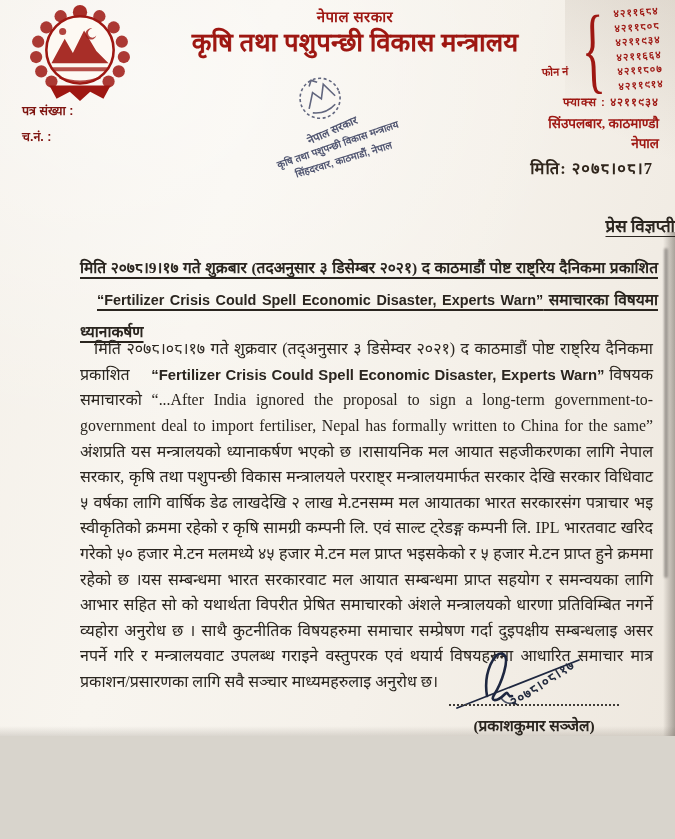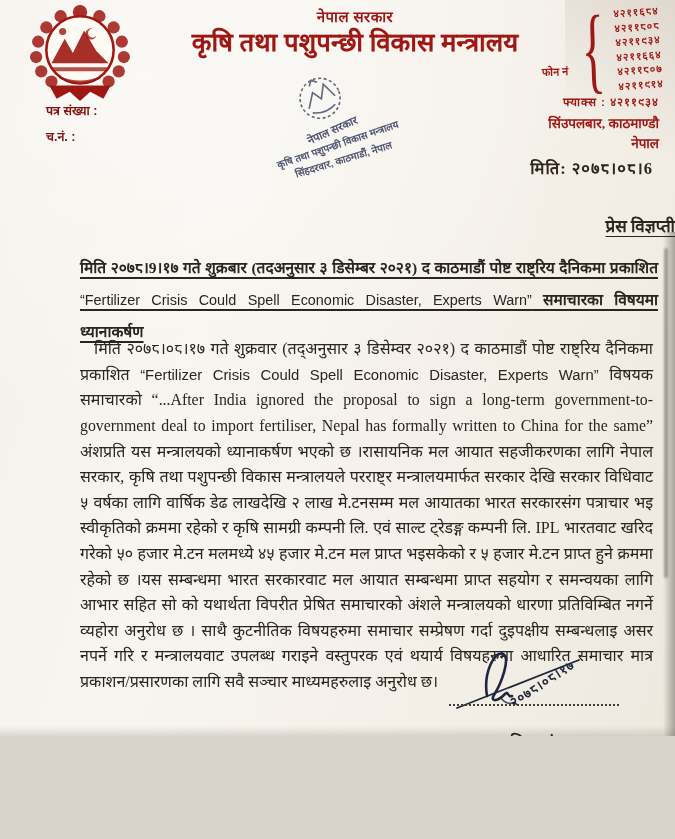--- a/index.html
+++ b/index.html
@@ -36,21 +36,21 @@
     color:var(--accent);font-weight:bold;font-size:25.5px;letter-spacing:.2px;
     text-shadow:.4px .4px 0 rgba(158,23,18,.35);}
   .phone-block{position:absolute;top:6px;right:14px;display:flex;align-items:center;
     color:var(--accent);transform:rotate(-2deg);}
   .phone-label{font-family:var(--f-sans);font-size:11px;font-weight:bold;margin-right:2px;margin-top:40px;}
   .phone-brace{font-size:96px;font-weight:100;line-height:.9;transform:scaleX(.5);
     color:var(--accent);font-family:var(--f-serif);}
   .phone-list{font-size:10.5px;line-height:14.5px;font-weight:bold;letter-spacing:1px;
     font-family:var(--f-sans);transform:rotate(-2deg);}
   .refs{position:absolute;left:22px;top:98px;color:#7e1410;font-weight:bold;
-    font-size:12.5px;line-height:26px;font-family:var(--f-sans);margin-left:24px;}
+    font-size:12.5px;line-height:26px;font-family:var(--f-sans);}
   .right-info{position:absolute;right:16px;top:94px;width:180px;text-align:right;
     color:var(--accent);font-weight:bold;}
   .fax-line{font-size:11.5px;letter-spacing:1px;font-family:var(--f-sans);margin-bottom:5px;}
   .addr1,.addr2{font-size:13.5px;line-height:20px;}
   .date-line{position:absolute;right:22px;top:156px;color:var(--date-ink);
     font-size:16.5px;font-weight:bold;letter-spacing:1px;}
   
   .stamp{position:absolute;left:243px;top:70px;width:190px;height:150px;
     transform:rotate(-21deg);color:var(--stamp-ink);opacity:.88;text-align:center;
     font-family:var(--f-sans);pointer-events:none;}
@@ -59,21 +59,21 @@
   .stamp .s2{font-size:10px;font-weight:bold;transform:rotate(2deg);margin-top:1px;}
   .stamp .s3{font-size:10px;font-weight:bold;transform:rotate(4deg);margin-top:2px;}
   
   .press-title{position:absolute;left:0;top:214px;width:100%;text-align:right;
     font-size:17px;font-weight:bold;text-decoration:underline;text-underline-offset:4px;}
   .subject{position:absolute;left:80px;top:252px;width:578px;
     font-size:15.5px;font-weight:bold;line-height:2.05;text-align:justify;}
   .subject span{text-decoration:underline;text-decoration-thickness:1.5px;text-underline-offset:4px;}
   .bodytext{position:absolute;left:80px;top:336px;width:573px;
     font-size:16px;line-height:1.6;text-align:justify;text-indent:14px;}
-  .lat-bold{font-family:var(--f-sans);font-weight:normal;font-size:.93em;}
+  .lat-bold{font-family:var(--f-sans);font-weight:bold;font-size:.93em;margin-left:17px;}
   .lat-serif{font-family:Liberation Serif, serif;font-size:.99em;}
   .lat-reg{font-family:Liberation Serif, serif;}
   
   .sig-block{position:absolute;right:26px;top:652px;width:230px;text-align:center;}
   .sig-art{position:relative;height:58px;}
   .sig-art svg{position:absolute;left:30px;top:-6px;}
   .sig-date{position:absolute;left:86px;top:22px;transform:rotate(-33deg);
     color:#222a3e;font-size:13px;font-weight:bold;letter-spacing:1px;white-space:nowrap;}
   .dotline{width:170px;margin:0 auto;border-bottom:2.5px dotted #3f3b36;position:relative;top:-6px;}
   .sig-name{font-size:15.5px;font-weight:bold;margin-top:2px;}
@@ -150,36 +150,37 @@
     <div class="s2">कृषि तथा पशुपन्छी विकास मन्त्रालय</div>
     <div class="s3">सिंहदरवार, काठमाडौं, नेपाल</div>
   </div>
 
   <div class="right-info">
     <div class="fax-line">फ्याक्स : ४२११९३४</div>
     <div class="addr1">सिंउपलबार, काठमाण्डौ</div>
     <div class="addr2">नेपाल</div>
   </div>
 
-  <div class="date-line">मिति: २०७८।०८।6</div>
+  <div class="date-line">मिति: २०७८।०८।7</div>
 
   <div class="press-title">प्रेस विज्ञप्ती</div>
 
   <div class="subject"><span>मिति २०७८।9।१७ गते शुक्रबार (तदअनुसार ३ डिसेम्बर २०२१) द काठमाडौं पोष्ट राष्ट्रिय दैनिकमा प्रकाशित </span><span class="lat-bold">“Fertilizer Crisis Could Spell Economic Disaster, Experts Warn”</span><span> समाचारका विषयमा ध्यानाकर्षण</span></div>
 
   <div class="bodytext"><span>मिति २०७८।०८।१७ गते शुक्रवार (तद्अनुसार ३ डिसेम्वर २०२१) द काठमाडौं पोष्ट राष्ट्रिय दैनिकमा प्रकाशित </span><span class="lat-bold">“Fertilizer Crisis Could Spell Economic Disaster, Experts Warn”</span><span> विषयक समाचारको </span><span class="lat-serif">“...After India ignored the proposal to sign a long-term government-to-government deal to import fertiliser, Nepal has formally written to China for the same”</span><span> अंशप्रति यस मन्त्रालयको ध्यानाकर्षण भएको छ ।रासायनिक मल आयात सहजीकरणका लागि नेपाल सरकार, कृषि तथा पशुपन्छी विकास मन्त्रालयले परराष्ट्र मन्त्रालयमार्फत सरकार देखि सरकार विधिवाट ५ वर्षका लागि वार्षिक डेढ लाखदेखि २ लाख मे.टनसम्म मल आयातका भारत सरकारसंग पत्राचार भइ स्वीकृतिको क्रममा रहेको र कृषि सामग्री कम्पनी लि. एवं साल्ट ट्रेडङ्ग कम्पनी लि. </span><span class="lat-reg">IPL</span><span> भारतवाट खरिद गरेको ५० हजार मे.टन मलमध्ये ४५ हजार मे.टन मल प्राप्त भइसकेको र ५ हजार मे.टन प्राप्त हुने क्रममा रहेको छ ।यस सम्बन्धमा भारत सरकारवाट मल आयात सम्बन्धमा प्राप्त सहयोग र समन्वयका लागि आभार सहित सो को यथार्थता विपरीत प्रेषित समाचारको अंशले मन्त्रालयको धारणा प्रतिविम्बित नगर्ने व्यहोरा अनुरोध छ । साथै कुटनीतिक विषयहरुमा समाचार सम्प्रेषण गर्दा दुइपक्षीय सम्बन्धलाइ असर नपर्ने गरि र मन्त्रालयवाट उपलब्ध गराइने वस्तुपरक एवं थयार्य विषयहरुमा आधारित समाचार मात्र प्रकाशन/प्रसारणका लागि सवै सञ्चार माध्यमहरुलाइ अनुरोध छ।</span></div>
 
   <div class="sig-block">
     <div class="sig-art">
       <svg width="160" height="64" viewBox="0 0 160 64" aria-hidden="true">
         <g stroke="#1e2740" fill="none" stroke-linecap="round">
           <path d="M38 50 C 34 26, 46 4, 54 8 C 62 12, 52 38, 45 49 C 41 55, 47 57, 56 48 C 60 44, 58 52, 63 50" stroke-width="2.6"></path>
           <path d="M8 62 L130 14" stroke-width="1.8"></path>
           <path d="M52 52 q6 8 14 4" stroke-width="1.6" opacity=".8"></path>
         </g>
       </svg>
       <span class="sig-date">२०७८।०८।१७</span>
     </div>
     <div class="dotline"></div>
+    <div class="sig-name">(प्रकाशकुमार सञ्जेल)</div>
     <div class="sig-title">सह-सचिव एवं प्रवक्ता</div>
   </div>
 
 </div>
 
 </body></html>

